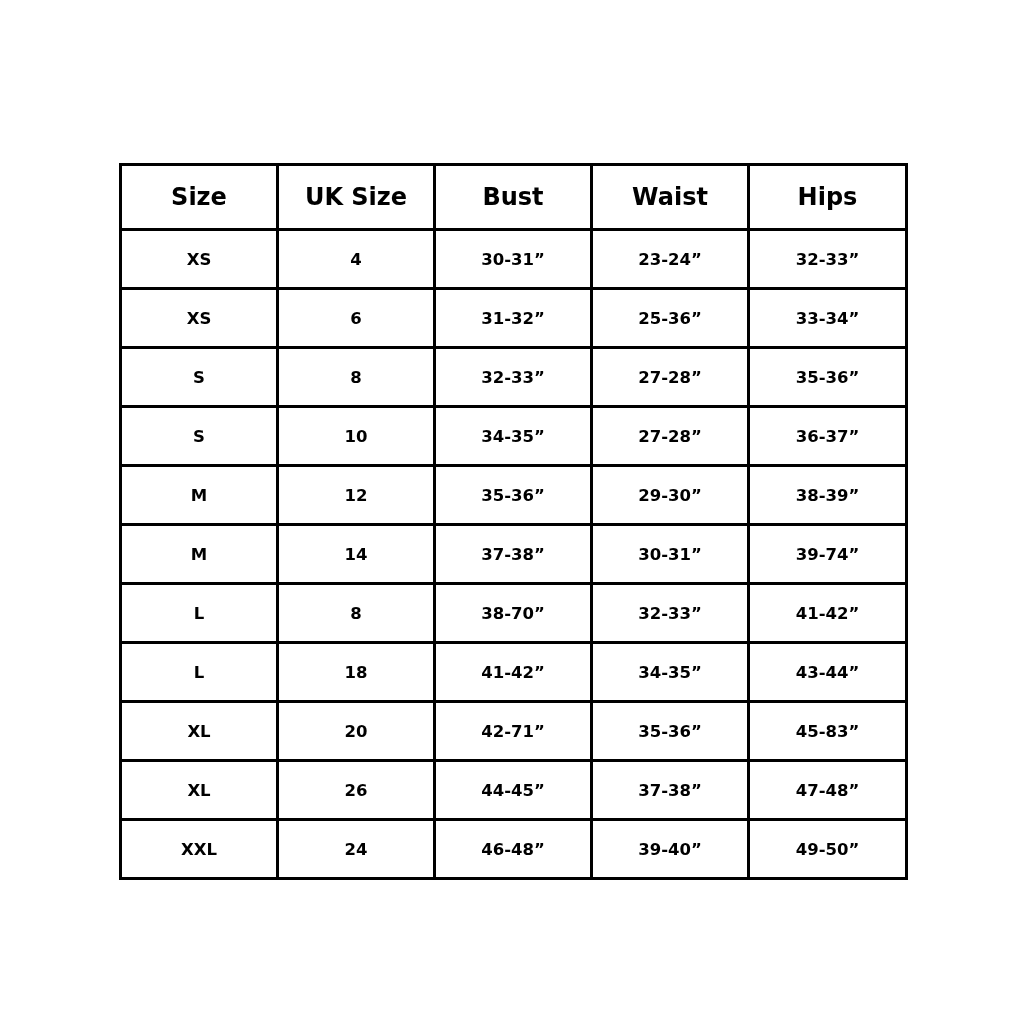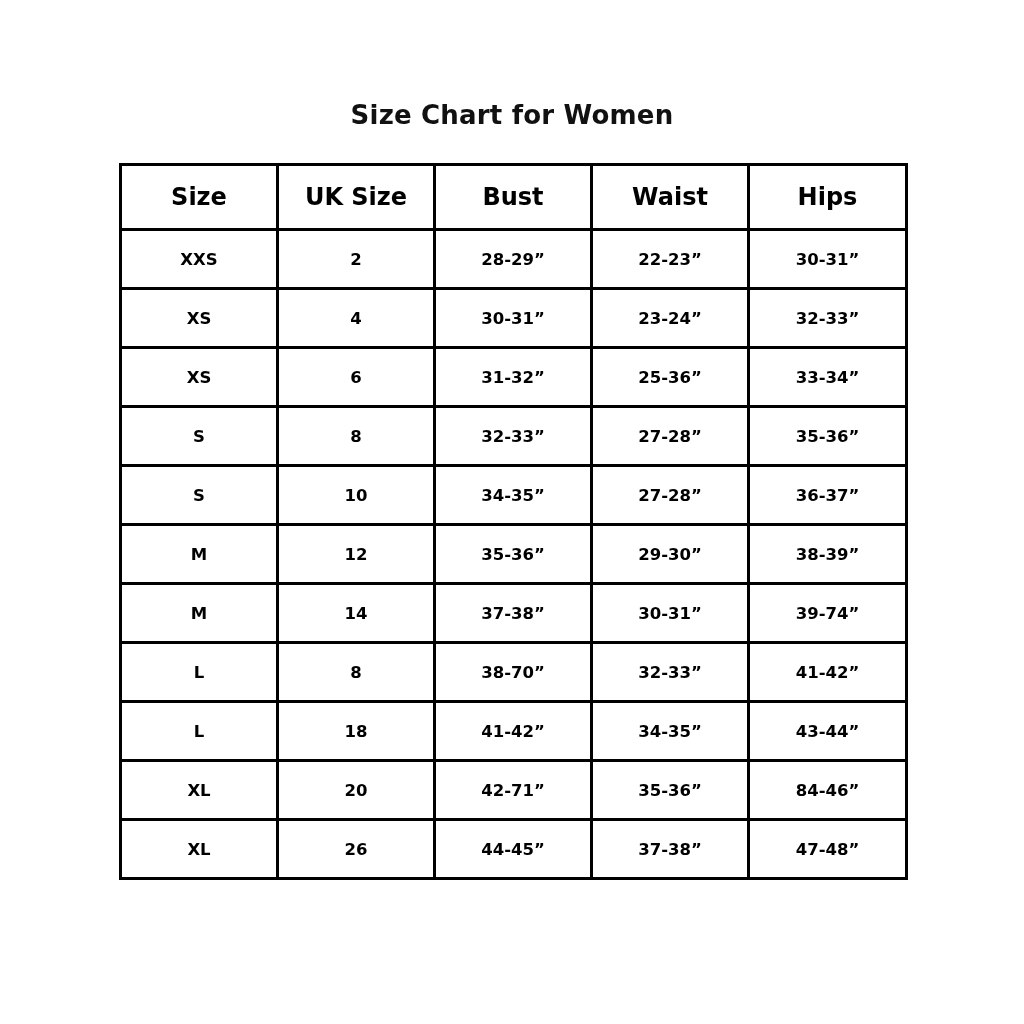--- a/index.html
+++ b/index.html
@@ -62,48 +62,40 @@
   col.c1 { width: 157px; }
   col.c2 { width: 157px; }
   col.c3 { width: 157px; }
   col.c4 { width: 158px; }
 </style>
 </head>
 <body>
 
 <div class="page">
 
-  <div class="title">Size Chart for Women</div>
 
   <div class="table-wrap">
     <table class="size-chart">
       <colgroup>
         <col class="c0">
           <col class="c1">
           <col class="c2">
           <col class="c3">
           <col class="c4">
       </colgroup>
       <thead>
         <tr id="header-row">
             <th>Size</th>
             <th>UK Size</th>
             <th>Bust</th>
             <th>Waist</th>
             <th>Hips</th>
           </tr>
       </thead>
       <tbody id="body-rows">
-          <tr>
-            <td>XXS</td>
-            <td>2</td>
-            <td>28-29”</td>
-            <td>22-23”</td>
-            <td>30-31”</td>
-          </tr>
           <tr>
             <td>XS</td>
             <td>4</td>
             <td>30-31”</td>
             <td>23-24”</td>
             <td>32-33”</td>
           </tr>
           <tr>
             <td>XS</td>
             <td>6</td>
@@ -151,26 +143,33 @@
             <td>18</td>
             <td>41-42”</td>
             <td>34-35”</td>
             <td>43-44”</td>
           </tr>
           <tr>
             <td>XL</td>
             <td>20</td>
             <td>42-71”</td>
             <td>35-36”</td>
-            <td>84-46”</td>
+            <td>45-83”</td>
           </tr>
           <tr>
             <td>XL</td>
             <td>26</td>
             <td>44-45”</td>
             <td>37-38”</td>
             <td>47-48”</td>
           </tr>
+          <tr>
+            <td>XXL</td>
+            <td>24</td>
+            <td>46-48”</td>
+            <td>39-40”</td>
+            <td>49-50”</td>
+          </tr>
         </tbody>
     </table>
   </div>
 
 </div>
 
 </body></html>

